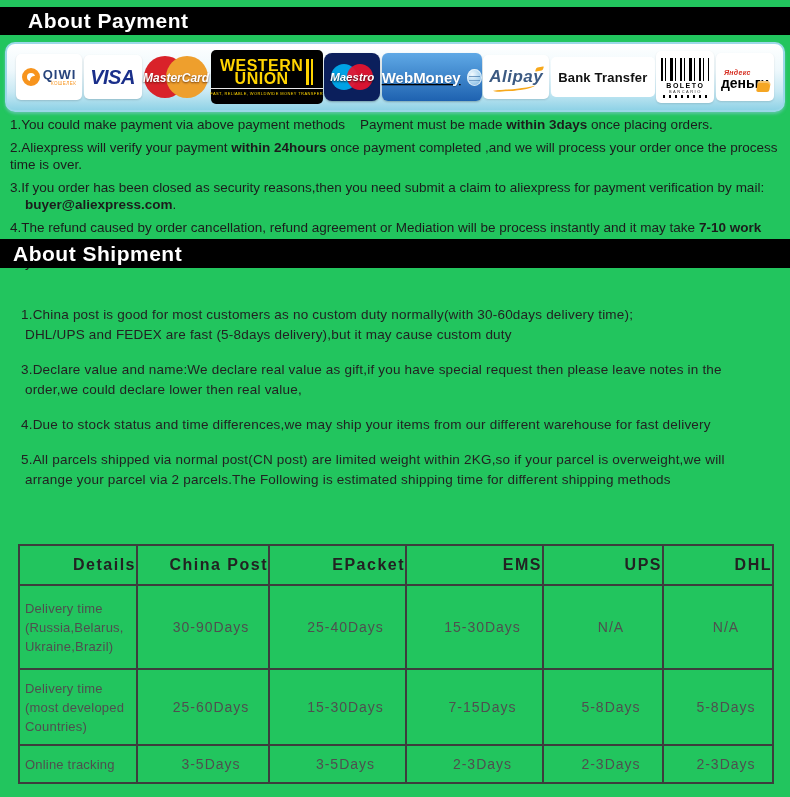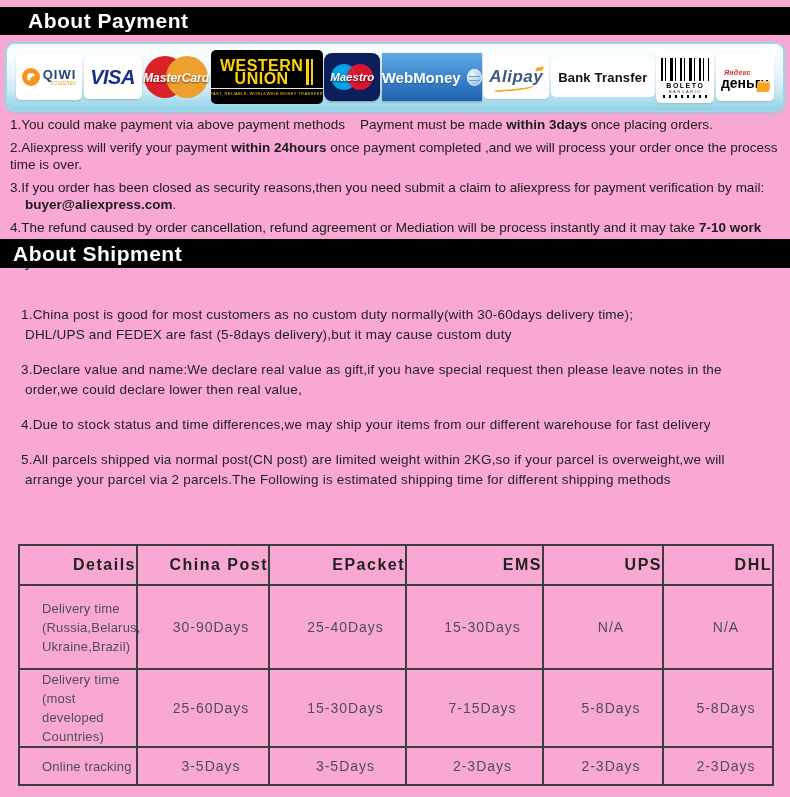--- a/index.html
+++ b/index.html
@@ -1,18 +1,18 @@
 <!DOCTYPE html>
 <html><head>
 <meta charset="utf-8">
 <style>
   * { margin:0; padding:0; box-sizing:border-box; }
   html,body { background:#ffffff; }
   body { font-family:"Liberation Sans","DejaVu Sans",sans-serif; }
-  .page { position:relative; width:790px; height:797px; background:#f9a8d4; overflow:hidden; }
+  .page { position:relative; width:790px; height:797px; background:#22c55e; overflow:hidden; }
 
   
   .title-bar { position:absolute; left:0; width:790px; background:#000; color:#fff;
     font-weight:bold; font-size:21px; display:flex; align-items:center; letter-spacing:0.5px; }
   .bar-payment { top:7px; height:28px; padding-left:28px; }
   .bar-shipment { top:239px; height:29px; padding-left:13px; }
 
   
   .methods-strip { position:absolute; top:42px; left:5px; width:780px; height:70px;
     border:2px solid #9bd8e8; border-radius:10px;
@@ -43,22 +43,22 @@
   .wu-bars { width:7px; height:26px; border-left:3px solid #ffd400; border-right:2px solid #ffd400; margin-left:3px; }
   .wu-tagline { color:#ffd400; font-size:4px; letter-spacing:0.4px; margin-top:3px;
     border-top:1px solid #e8e8e8; padding-top:2px; white-space:nowrap; }
 
   .maestro { width:56px; height:48px; background:#0b1f5c; border-radius:8px; position:relative; box-shadow:0 1px 2px rgba(0,0,0,0.3); }
   .ms-blue { position:absolute; left:7px; top:11px; width:26px; height:26px; border-radius:50%; background:#00a2e5; }
   .ms-red { position:absolute; right:7px; top:11px; width:26px; height:26px; border-radius:50%; background:#e8132e; opacity:0.93; }
   .ms-label { position:absolute; left:0; right:0; top:18px; text-align:center; color:#fff; font-style:italic;
     font-weight:bold; font-size:11.5px; text-shadow:0 1px 2px rgba(0,0,0,0.8); z-index:2; }
 
-  .webmoney { width:100px; height:48px; border-radius:0; background:linear-gradient(#5fa9e6,#1e62b0);
-    box-shadow:0 1px 2px rgba(0,0,0,0.25); }
+  .webmoney { width:100px; height:48px; border-radius:6px; background:linear-gradient(#5fa9e6,#1e62b0);
+    box-shadow:0 1px 2px rgba(0,0,0,0.25);text-decoration:underline; }
   .wm-label { color:#fff; font-weight:bold; font-size:15px; margin-right:6px; text-shadow:0 1px 1px rgba(0,0,0,0.3); }
   .wm-globe { width:17px; height:17px; border-radius:50%;
     background:radial-gradient(circle at 35% 32%, #f2fafe, #a9d2ef 55%, #6ea3d4);
     box-shadow:inset 0 0 0 1px rgba(255,255,255,0.6); position:relative; }
   .wm-globe::after { content:''; position:absolute; left:2px; right:2px; top:7px; height:3px;
     border-top:1px solid rgba(30,90,150,0.55); border-bottom:1px solid rgba(30,90,150,0.45); }
 
   .alipay { width:66px; height:44px; background:#fff; position:relative; box-shadow:0 1px 2px rgba(0,0,0,0.12); }
   .alipay-word { color:#3c5a82; font-weight:bold; font-style:italic; font-size:17px; letter-spacing:0.5px; }
   .alipay-swoosh { position:absolute; left:10px; bottom:8px; width:42px; height:6px;
@@ -94,21 +94,21 @@
   .shipment-notes .note-line { line-height:20px; white-space:pre-wrap; letter-spacing:0.2px; }
   .b { font-weight:bold; }
 
   
   #shipping-table { position:absolute; top:544px; left:18px; width:754px;
     border-collapse:collapse; table-layout:fixed; }
   #shipping-table th, #shipping-table td { border:2px solid #3d3d3d; }
   #shipping-table th { height:40px; font-size:16px; font-weight:bold; color:#222;
     letter-spacing:1.5px; text-align:right; }
   #shipping-table td { font-size:14px; color:#4f4f4f; letter-spacing:1px; text-align:center;padding-left:16px; }
-  #shipping-table td.row-label { font-size:13px; text-align:left; padding-left:22px;
+  #shipping-table td.row-label { font-size:13px; text-align:left; padding-left:5px;
     letter-spacing:0.2px; white-space:pre-line; line-height:19px; }
 </style>
 </head>
 <body>
 
 <div class="page">
 
   <div class="title-bar bar-payment">
     <span>About Payment</span>
   </div>

